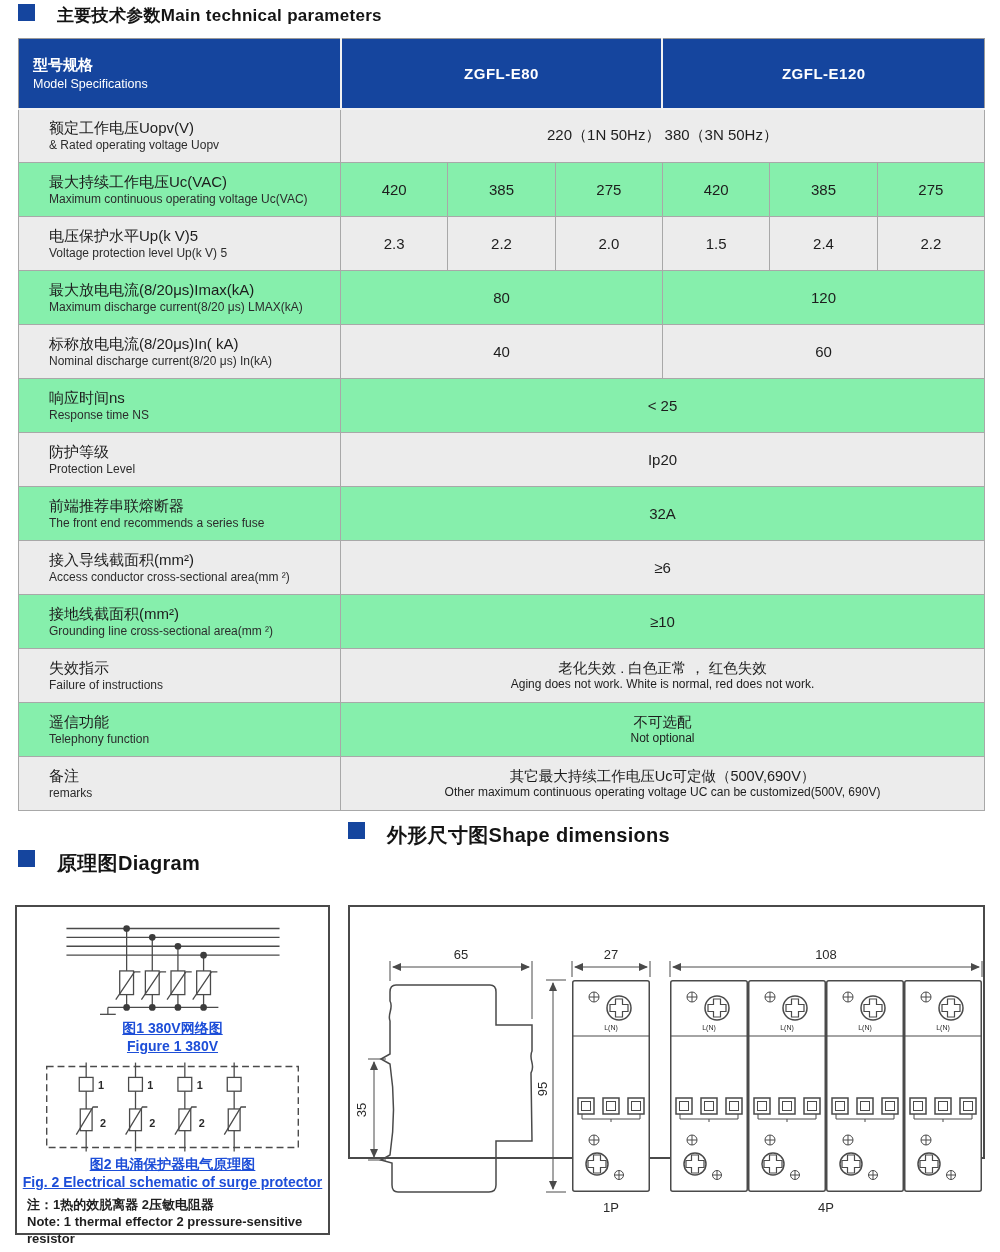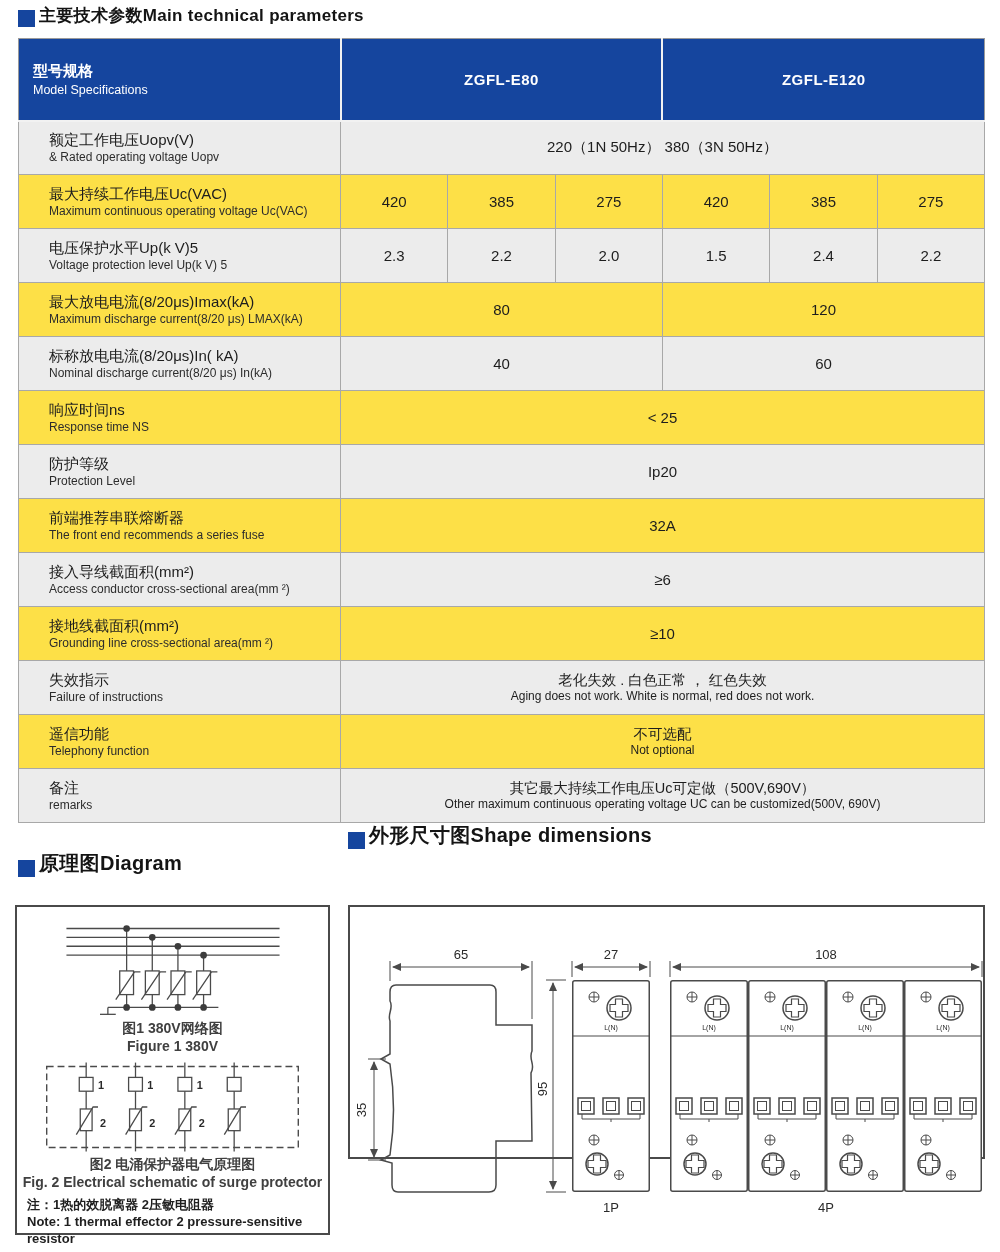--- a/index.html
+++ b/index.html
@@ -2,54 +2,54 @@
 <html><head>
 <meta charset="utf-8">
 <style>
   * { margin:0; padding:0; box-sizing:border-box; }
   html,body { background:#fff; }
   body {
     position:relative; width:1000px; height:1252px;
     font-family:"Liberation Sans","DejaVu Sans",sans-serif; color:#222;
     overflow:hidden;
   }
-  .sec-title { position:absolute; display:flex; align-items:flex-end; gap:4px; }
+  .sec-title { position:absolute; display:flex; align-items:flex-start; gap:22px; }
   .sec-title .sq { width:17px; height:17px; background:#15459E; flex:0 0 auto; }
   .sec-title .txt { font-size:17px; font-weight:600; color:#141414; letter-spacing:.3px; }
   .sec-title.small .txt { font-size:20px; }
 
   
   table.spec { position:absolute; left:18px; top:38px; width:967px;
     border-collapse:collapse; table-layout:fixed; border:1px solid #9a9a9a; }
   table.spec td, table.spec th { border:1px solid #a8a8a8; }
-  tr.hrow { height:82px; }
+  tr.hrow { height:70px; }
   tr.hrow th { background:#15459E; color:#fff; border:none; }
   tr.hrow th.hmodel { border-left:2px solid #f2f2f2; font-size:15px; font-weight:600; letter-spacing:.5px; text-align:center; }
   tr.hrow th { border-bottom:2px solid #f2f2f2; }
   th.hlabel { text-align:left; padding-left:14px; }
   th.hlabel .zh { font-size:15px; font-weight:600; }
   th.hlabel .en { font-size:12.5px; font-weight:400; margin-top:2px; }
-  tbody tr { height:54px; background:#fde047; }
+  tbody tr { height:54px; background:#86efac; }
   tbody tr:nth-child(odd) { background:#ECECEC; }
   td.label { padding-left:30px; }
   td.label .zh { font-size:15px; color:#1d1d1d; line-height:18px; }
   td.label .en { font-size:12px; color:#2c2c2c; line-height:15px; margin-top:1px; }
   td.val { text-align:center; font-size:15px; color:#1d1d1d;margin-top:44px; }
   td.val .v-zh { font-size:14.5px; line-height:18px; }
   td.val .v-en { font-size:12px; line-height:15px; }
 
   
   .diagram-box { position:absolute; left:15px; top:905px; width:315px; height:330px;
     border:2px solid #4a4a4a; background:#fff; }
   .dims-box { position:absolute; left:348px; top:905px; width:637px; height:254px;
     border:2px solid #4a4a4a; background:#fff; }
   .diagram-box svg, .dims-box svg { display:block; }
   .figsvg { position:absolute; left:8px; }
   .figcap { position:absolute; left:0; width:100%; text-align:center; font-weight:bold;
-    color:#404040; font-size:14px; line-height:18px; }
+    color:#1d4ed8; font-size:14px; line-height:18px;text-decoration:underline; }
   .fignote { position:absolute; left:10px; right:4px; font-weight:bold; color:#1f1f1f;
     font-size:13px; line-height:17px; text-align:left; }
   svg text { font-family:"Liberation Sans","DejaVu Sans",sans-serif; fill:#2a2a2a; }
   .ln { stroke:#4a4a4a; stroke-width:1.3; fill:none; }
   .thin { stroke:#4a4a4a; stroke-width:1; fill:none; }
 </style>
 </head>
 <body>
 
 <div class="sec-title" style="left:18px; top:4px;">

